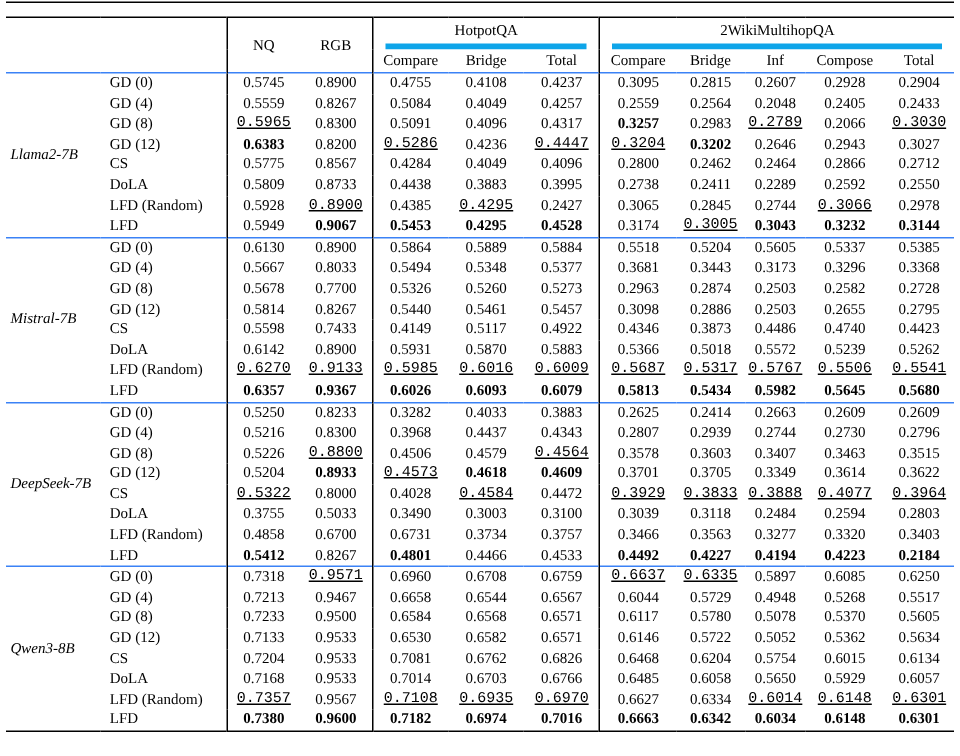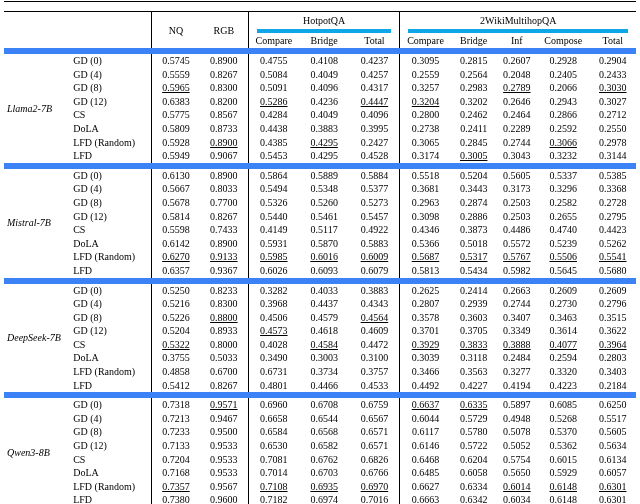--- a/index.html
+++ b/index.html
@@ -48,23 +48,23 @@
   .span-head { padding: 0; }
   .span-head .cmid {
     display: block;
     margin: 0 8px;
     padding: 1px 0 1px 0;
     border-bottom: 4px solid #0ea5e9;
   }
   .sep-left { border-left: 1px solid #000; }
   .model-cell { text-align: left; padding-left: 3px; vertical-align: middle; font-style: italic; }
   .method-cell { text-align: left; padding-left: 6px; }
-  .best { font-weight: normal; }
-  .second { text-decoration: underline; }
-  tr.group-start > th, tr.group-start > td { border-top: 6px solid #3b82f6; }
+  .best { font-weight: bold; }
+  .second { text-decoration: underline; font-family: Liberation Mono, monospace; }
+  tr.group-start > th, tr.group-start > td { border-top: 1px solid #3b82f6; }
 </style>
 </head>
 <body>
 
 <div class="page">
 
   <div class="caption-rule"></div>
 
   <table class="results">
     <colgroup>

